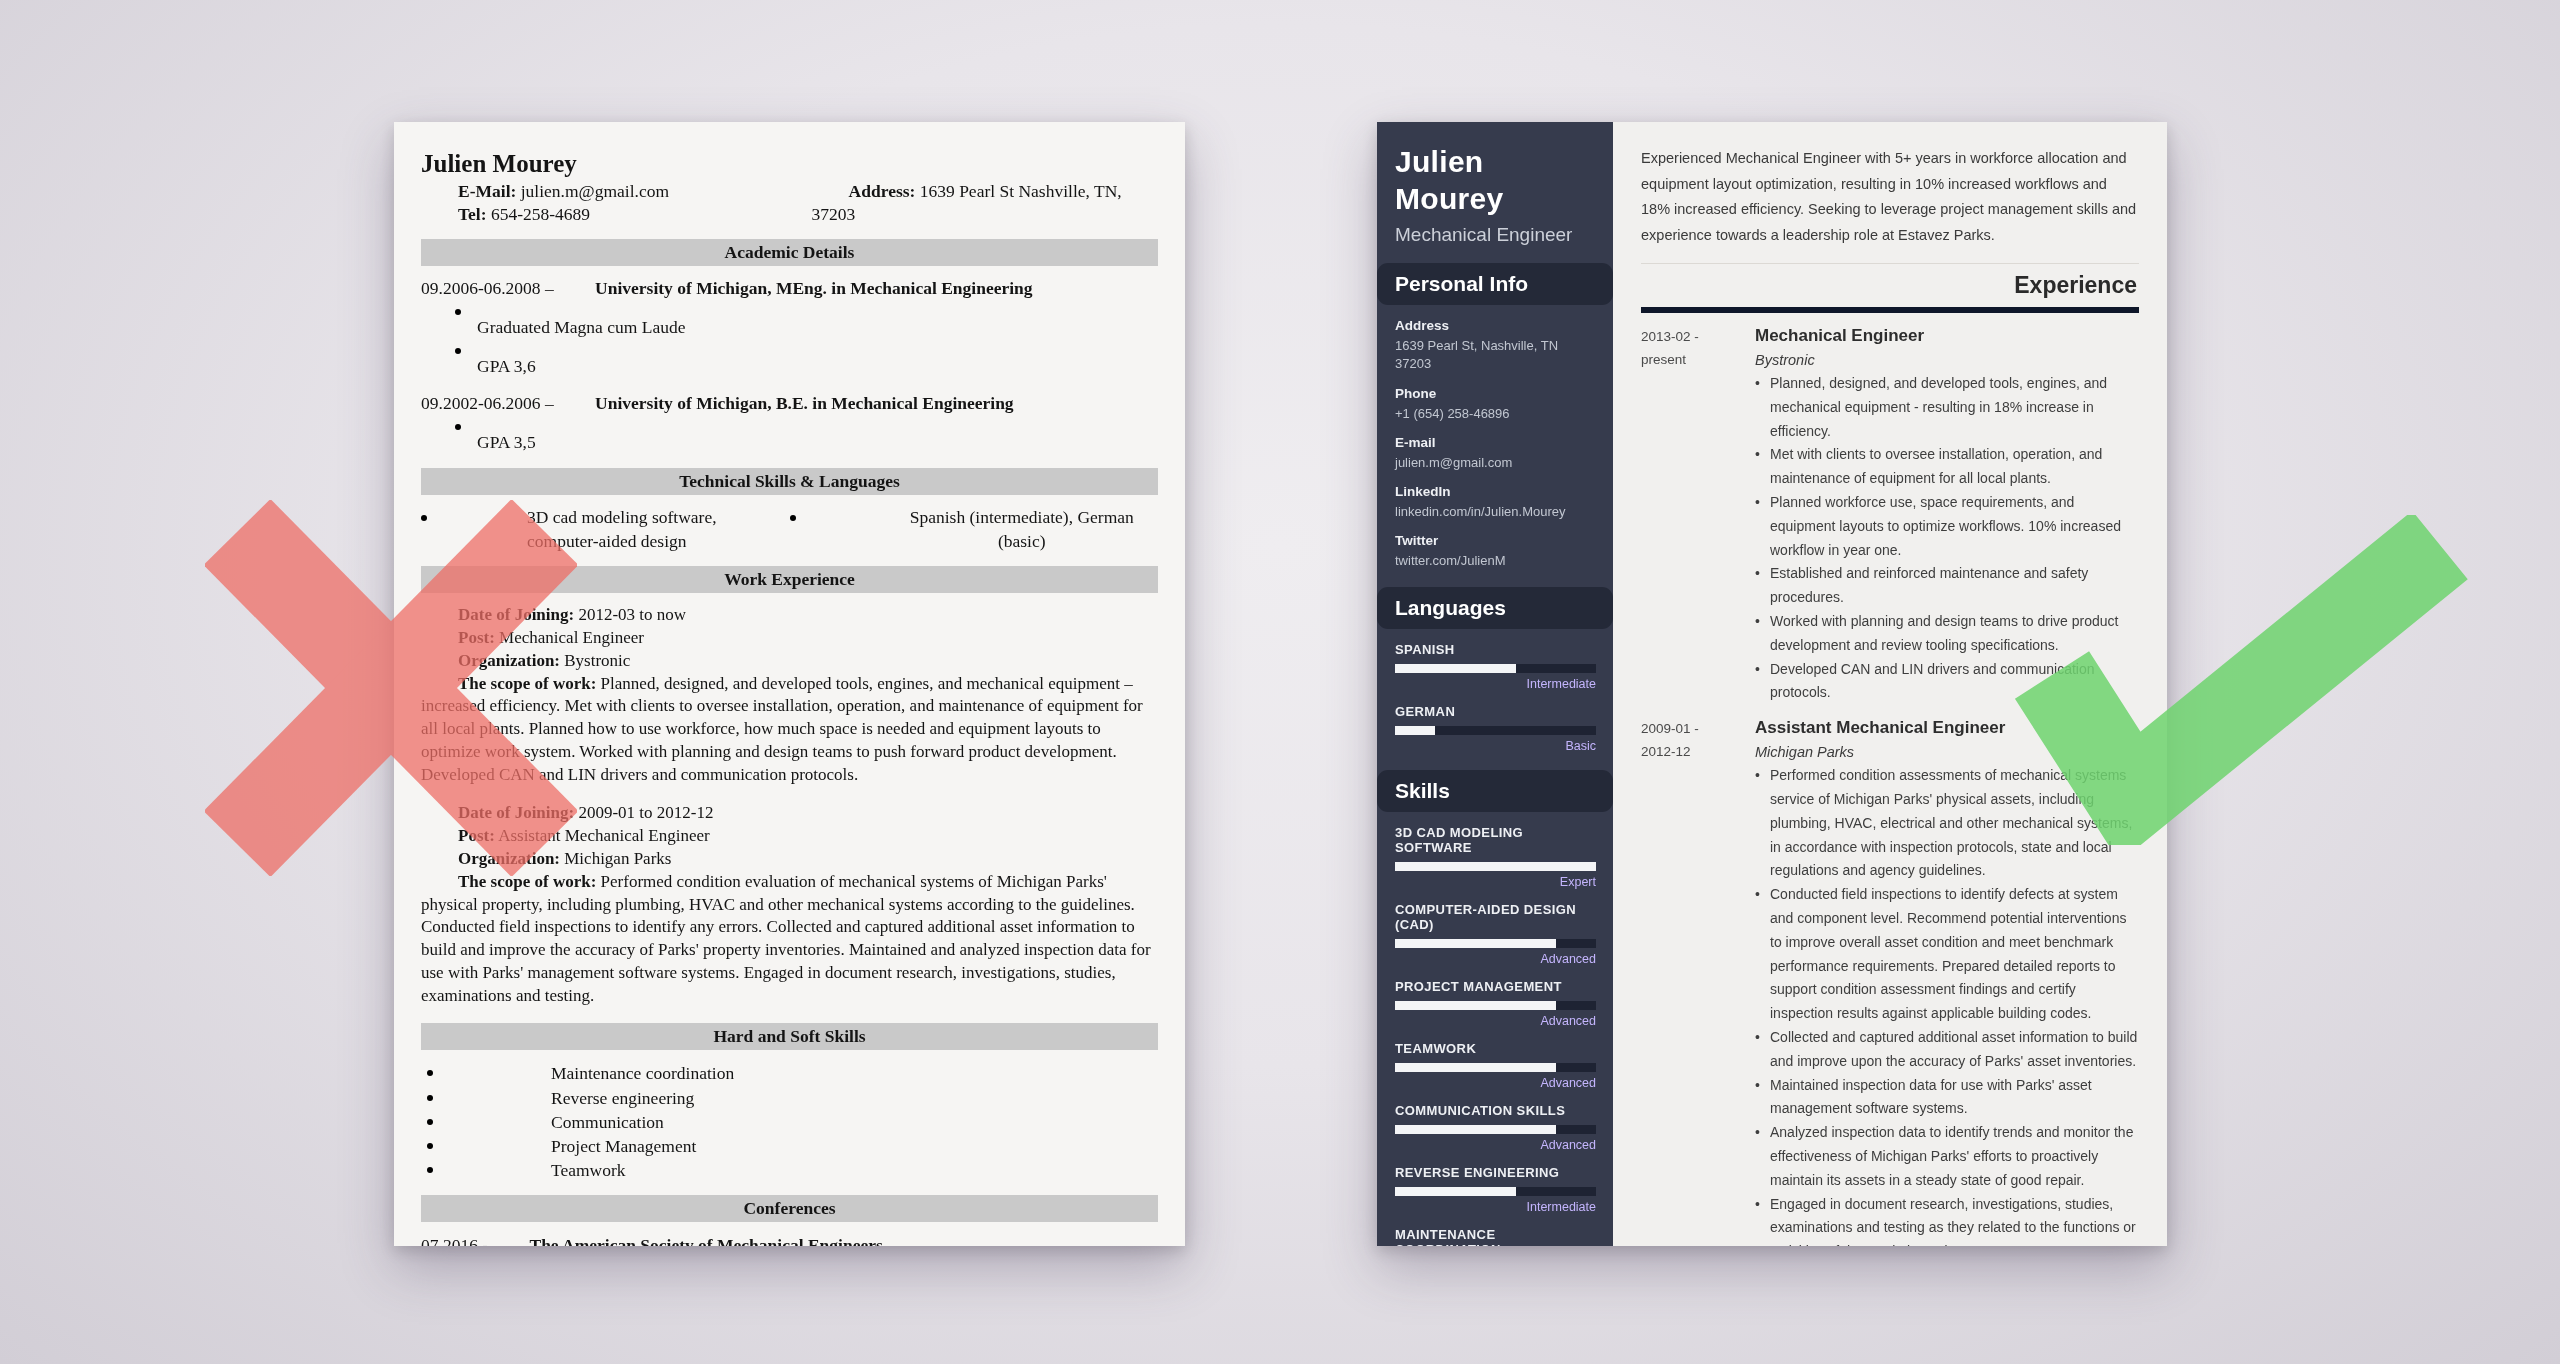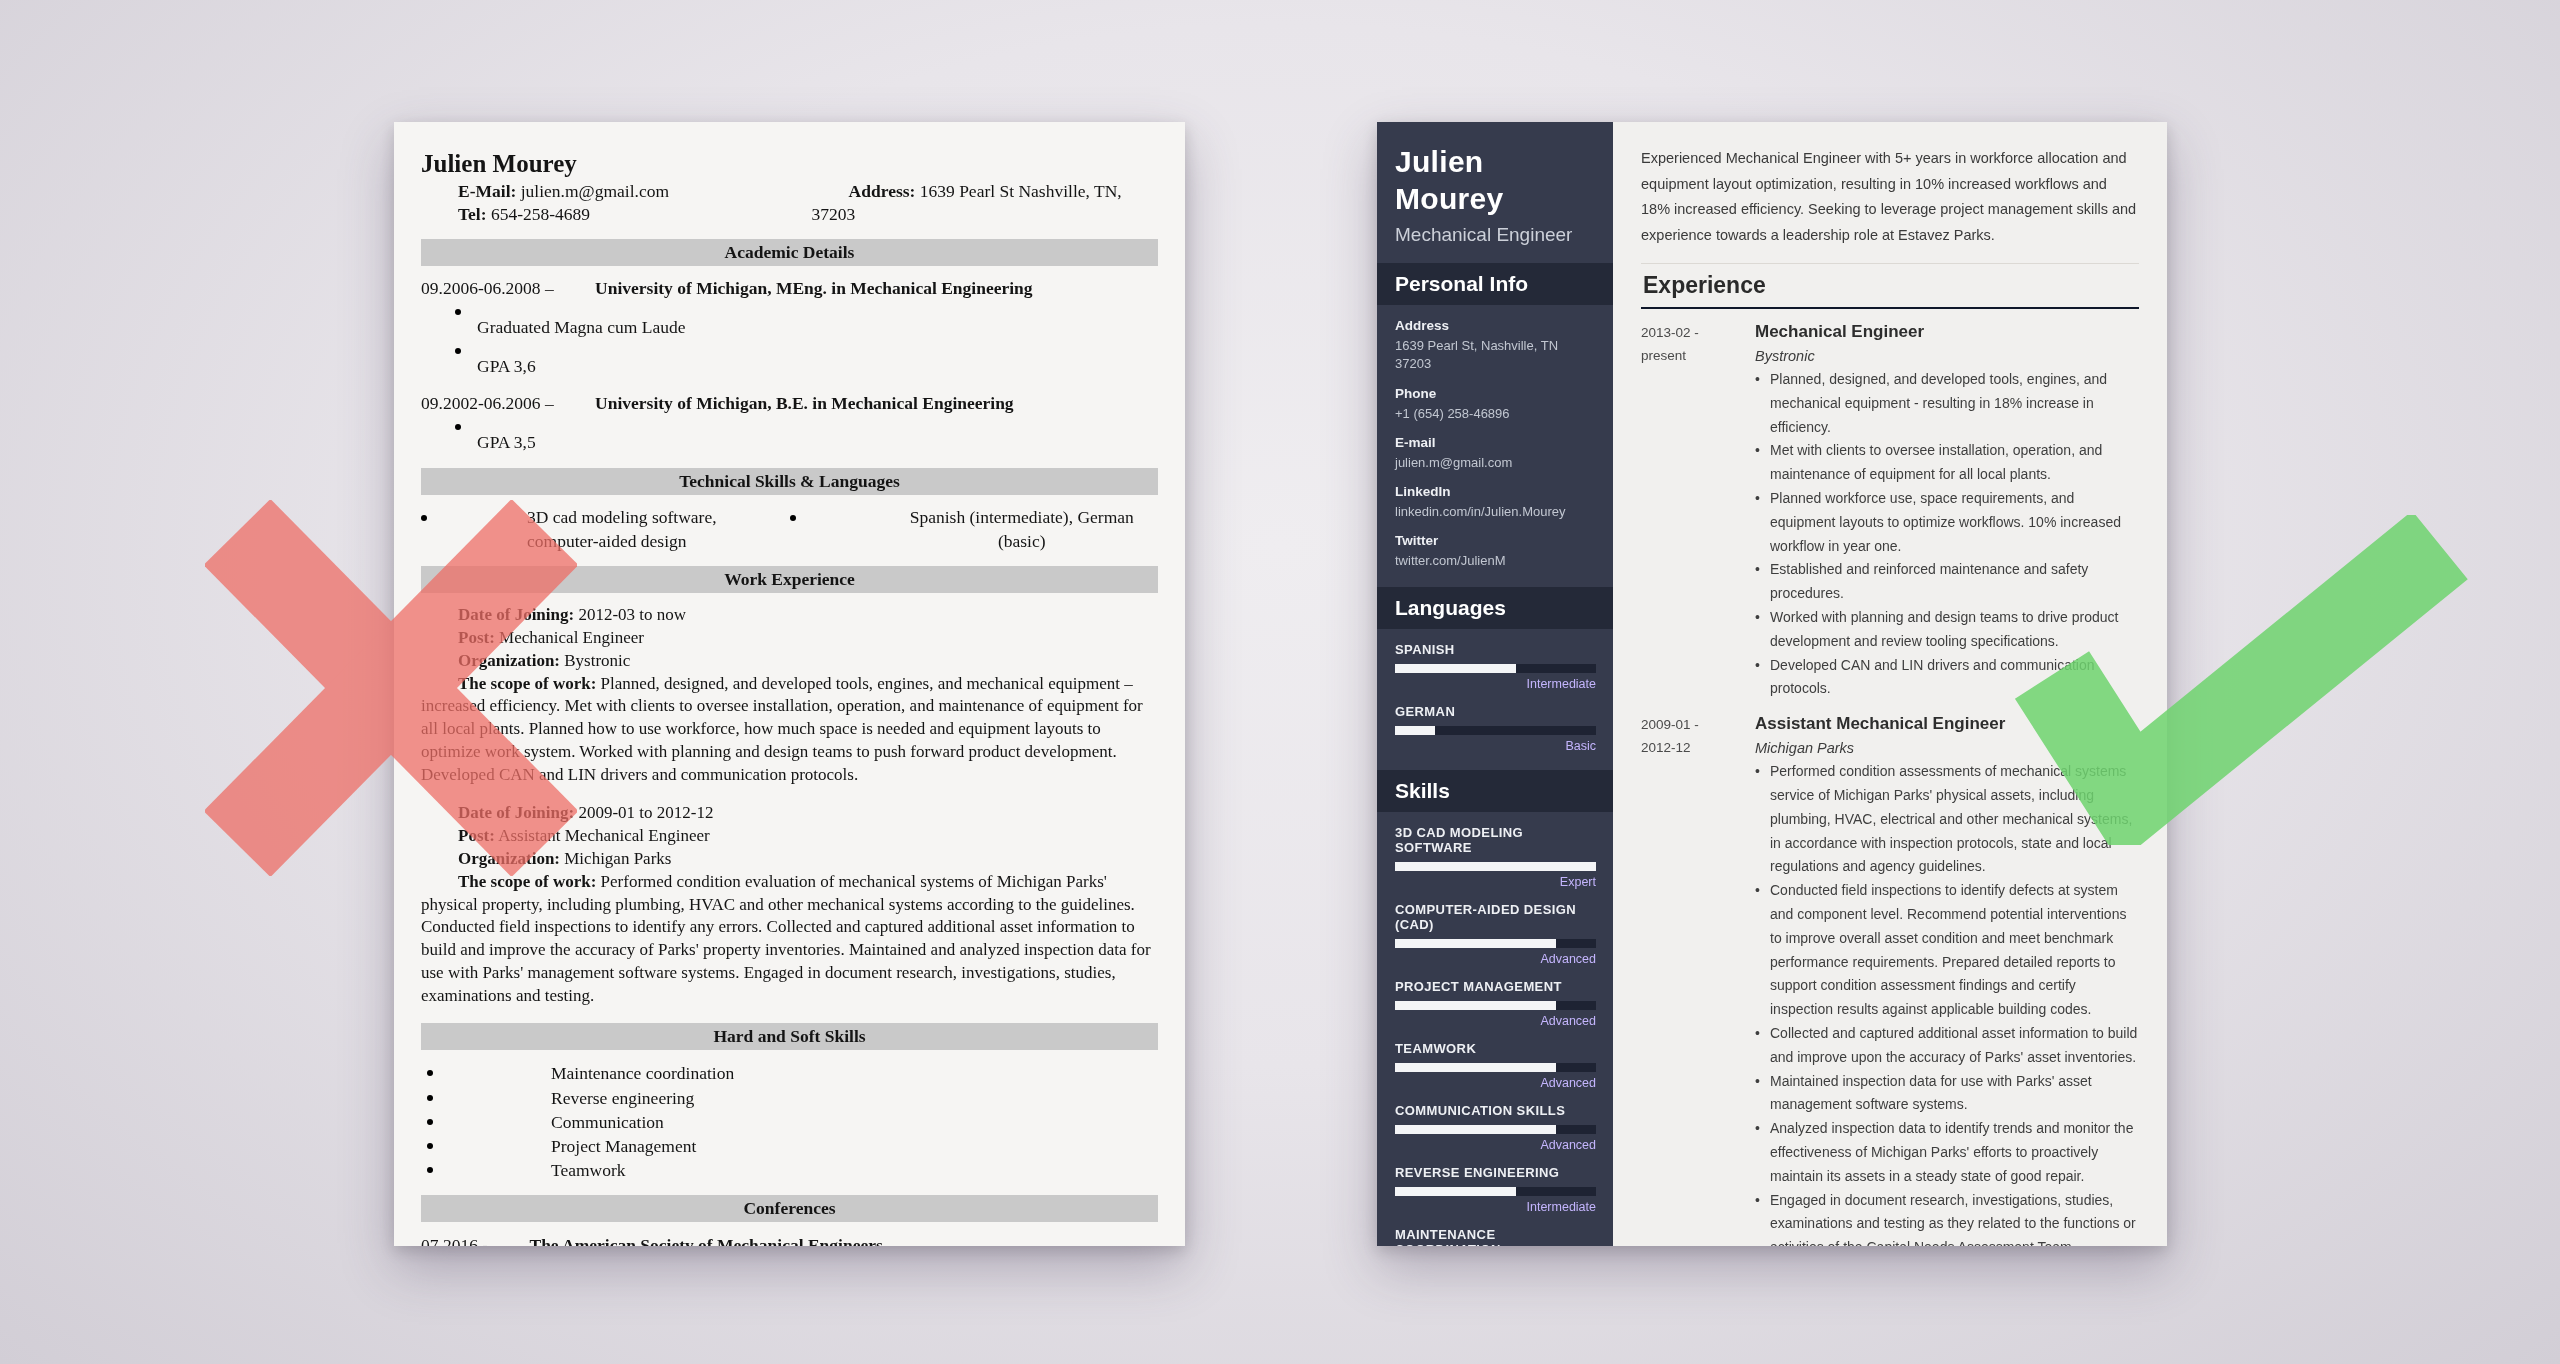--- a/index.html
+++ b/index.html
@@ -36,34 +36,34 @@
   .ljob{font-size:17px;line-height:1.34;margin-bottom:16px;}
   .lconf{font-size:17.5px;line-height:1.4;}
 
   
   .paper-right{left:1377px;width:790px;background:#f1f0ee;display:flex;}
   .side{flex:none;width:236px;background:#363b4d;color:#fff;
     padding:22px 17px 0 18px;box-sizing:border-box;}
   .sname{font-size:30px;font-weight:bold;line-height:1.22;letter-spacing:.3px;}
   .srole{font-size:19px;color:#ccd0d9;margin-top:7px;}
   .sband{margin:17px -17px 13px -18px;background:#242938;padding:9px 18px;
-    font-size:21px;font-weight:bold;}
+    font-size:21px;font-weight:bold;border-radius:11px;}
   .sitem{margin-bottom:12px;}
   .slabel{font-size:13.5px;font-weight:bold;color:#eef0f4;margin-bottom:4px;}
   .svalue{font-size:13px;color:#c2c7d1;line-height:1.4;}
   .sk{margin-bottom:13px;}
   .skname{font-size:13px;font-weight:bold;letter-spacing:.4px;color:#eef0f4;}
   .skbar{height:9px;background:#1e2333;margin-top:7px;}
   .skfill{height:100%;background:#f4f5f7;}
   .sklevel{text-align:right;font-size:12.5px;color:#c4b5fd;margin-top:4px;}
 
   .rmain{flex:1;padding:24px 28px 0 28px;box-sizing:border-box;color:#3d3d3d;}
   .summary{font-size:14.5px;line-height:1.76;color:#3a3a3a;}
   .rsec{font-size:23px;font-weight:bold;color:#2a2a2a;border-top:1px solid #dcd9d4;
-    border-bottom:2px solid #0f172a;padding:8px 2px;margin-top:15px;}
+    border-bottom:6px solid #0f172a;padding:8px 2px;margin-top:15px;text-align:right;}
   .entry{display:flex;margin-top:13px;}
   .edates{flex:none;width:90px;font-size:13.5px;color:#4a4a4a;line-height:1.7;}
   .ebody{flex:1;padding-left:24px;}
   .etitle{font-size:17px;font-weight:bold;color:#2d2d2d;}
   .ecompany{font-style:italic;font-size:14.5px;color:#3c3c3c;margin:6px 0 4px;}
   .rbul{display:flex;font-size:14px;line-height:1.7;color:#3e3e3e;}
   .rbul .m{flex:none;width:15px;}
 
   
   .xmark{position:absolute;left:205px;top:500px;width:372px;height:376px;opacity:.74;}

